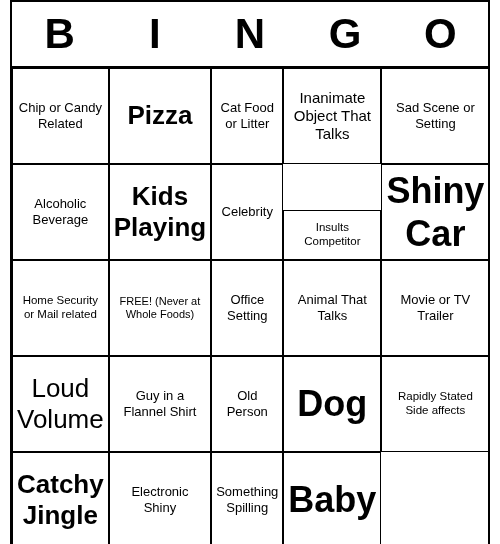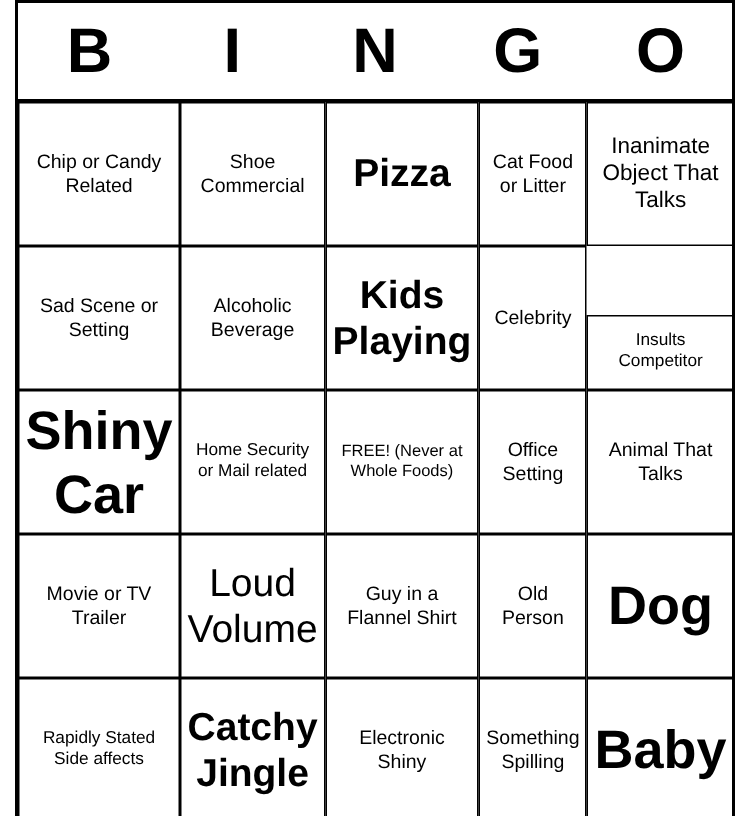--- a/index.html
+++ b/index.html
@@ -53,23 +53,20 @@
   <div class="bingo-header">
     <span class="bingo-letter">B</span>
     <span class="bingo-letter">I</span>
     <span class="bingo-letter">N</span>
     <span class="bingo-letter">G</span>
     <span class="bingo-letter">O</span>
   </div>
   <div class="bingo-grid">
   <div class="bingo-cell">
         <span>Chip or Candy Related</span>
-      </div>
-      <div class="bingo-cell">
-        <span>Shoe Commercial</span>
       </div>
       <div class="bingo-cell" style="font-size: 26px; font-weight: bold;">
         <span>Pizza</span>
       </div>
       <div class="bingo-cell">
         <span>Cat Food or Litter</span>
       </div>
       <div class="bingo-cell" style="font-size: 15px; align-items: center;">
         <span>Inanimate Object That Talks</span>
       </div>

